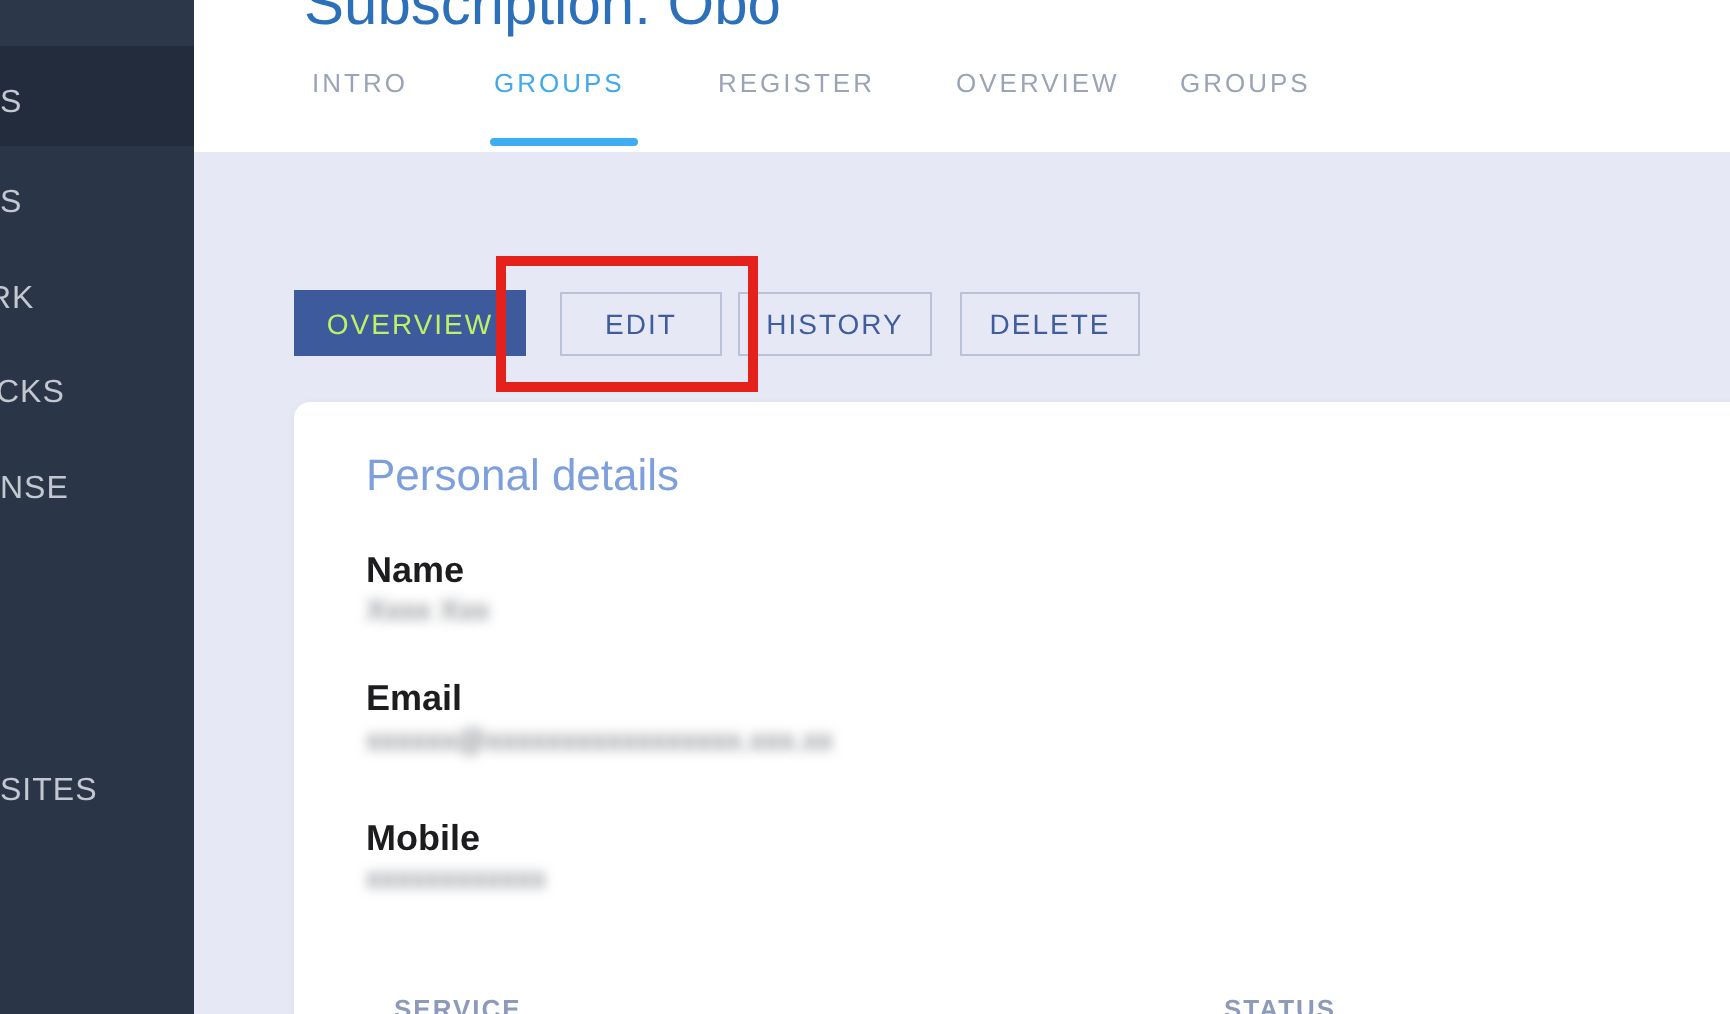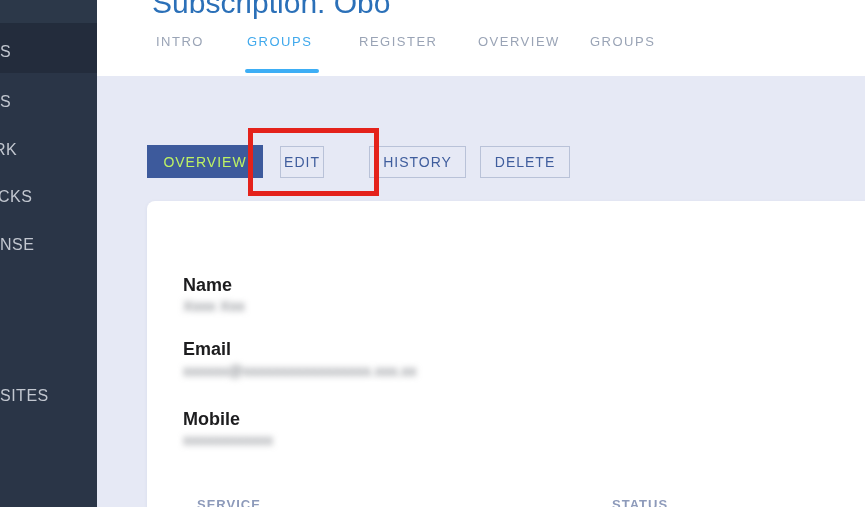--- a/index.html
+++ b/index.html
@@ -83,21 +83,21 @@
   .action-btn.filled {
     top: 145px; height: 33px;
     background: #3d5a9c; color: #bef264; border: none;
   }
   .action-btn.outline {
     background: transparent;
     border: 1px solid #b9c2d8;
     color: #3f5d9d;
   }
   .btn-overview { left: 147px; width: 116px; }
-  .btn-edit     { left: 280px; width: 44px;  }
+  .btn-edit     { left: 280px; width: 81px;  }
   .btn-history  { left: 369px; width: 97px;  }
   .btn-delete   { left: 480px; width: 90px;  }
 
   
   .annotation-rect {
     position: absolute; left: 248px; top: 128px;
     width: 131px; height: 68px;
     border: 5px solid #e4221b;
     background: transparent;
     z-index: 50;
@@ -187,20 +187,21 @@
 <div class="content-bg"></div>
 
 <button class="action-btn filled btn-overview">OVERVIEW</button>
 <button class="action-btn outline btn-edit">EDIT</button>
 <button class="action-btn outline btn-history">HISTORY</button>
 <button class="action-btn outline btn-delete">DELETE</button>
 
 <div class="annotation-rect"></div>
 
 <section class="card">
+  <h2 class="card-title">Personal details</h2>
 
   <div class="field-label lbl-name">Name</div>
   <div class="field-value-masked val-name">Xxxx Xxx</div>
 
   <div class="field-label lbl-email">Email</div>
   <div class="field-value-masked val-email">xxxxxx@xxxxxxxxxxxxxxxxx.xxx.xx</div>
 
   <div class="field-label lbl-mobile">Mobile</div>
   <div class="field-value-masked val-mobile">xxxxxxxxxxxx</div>
 

